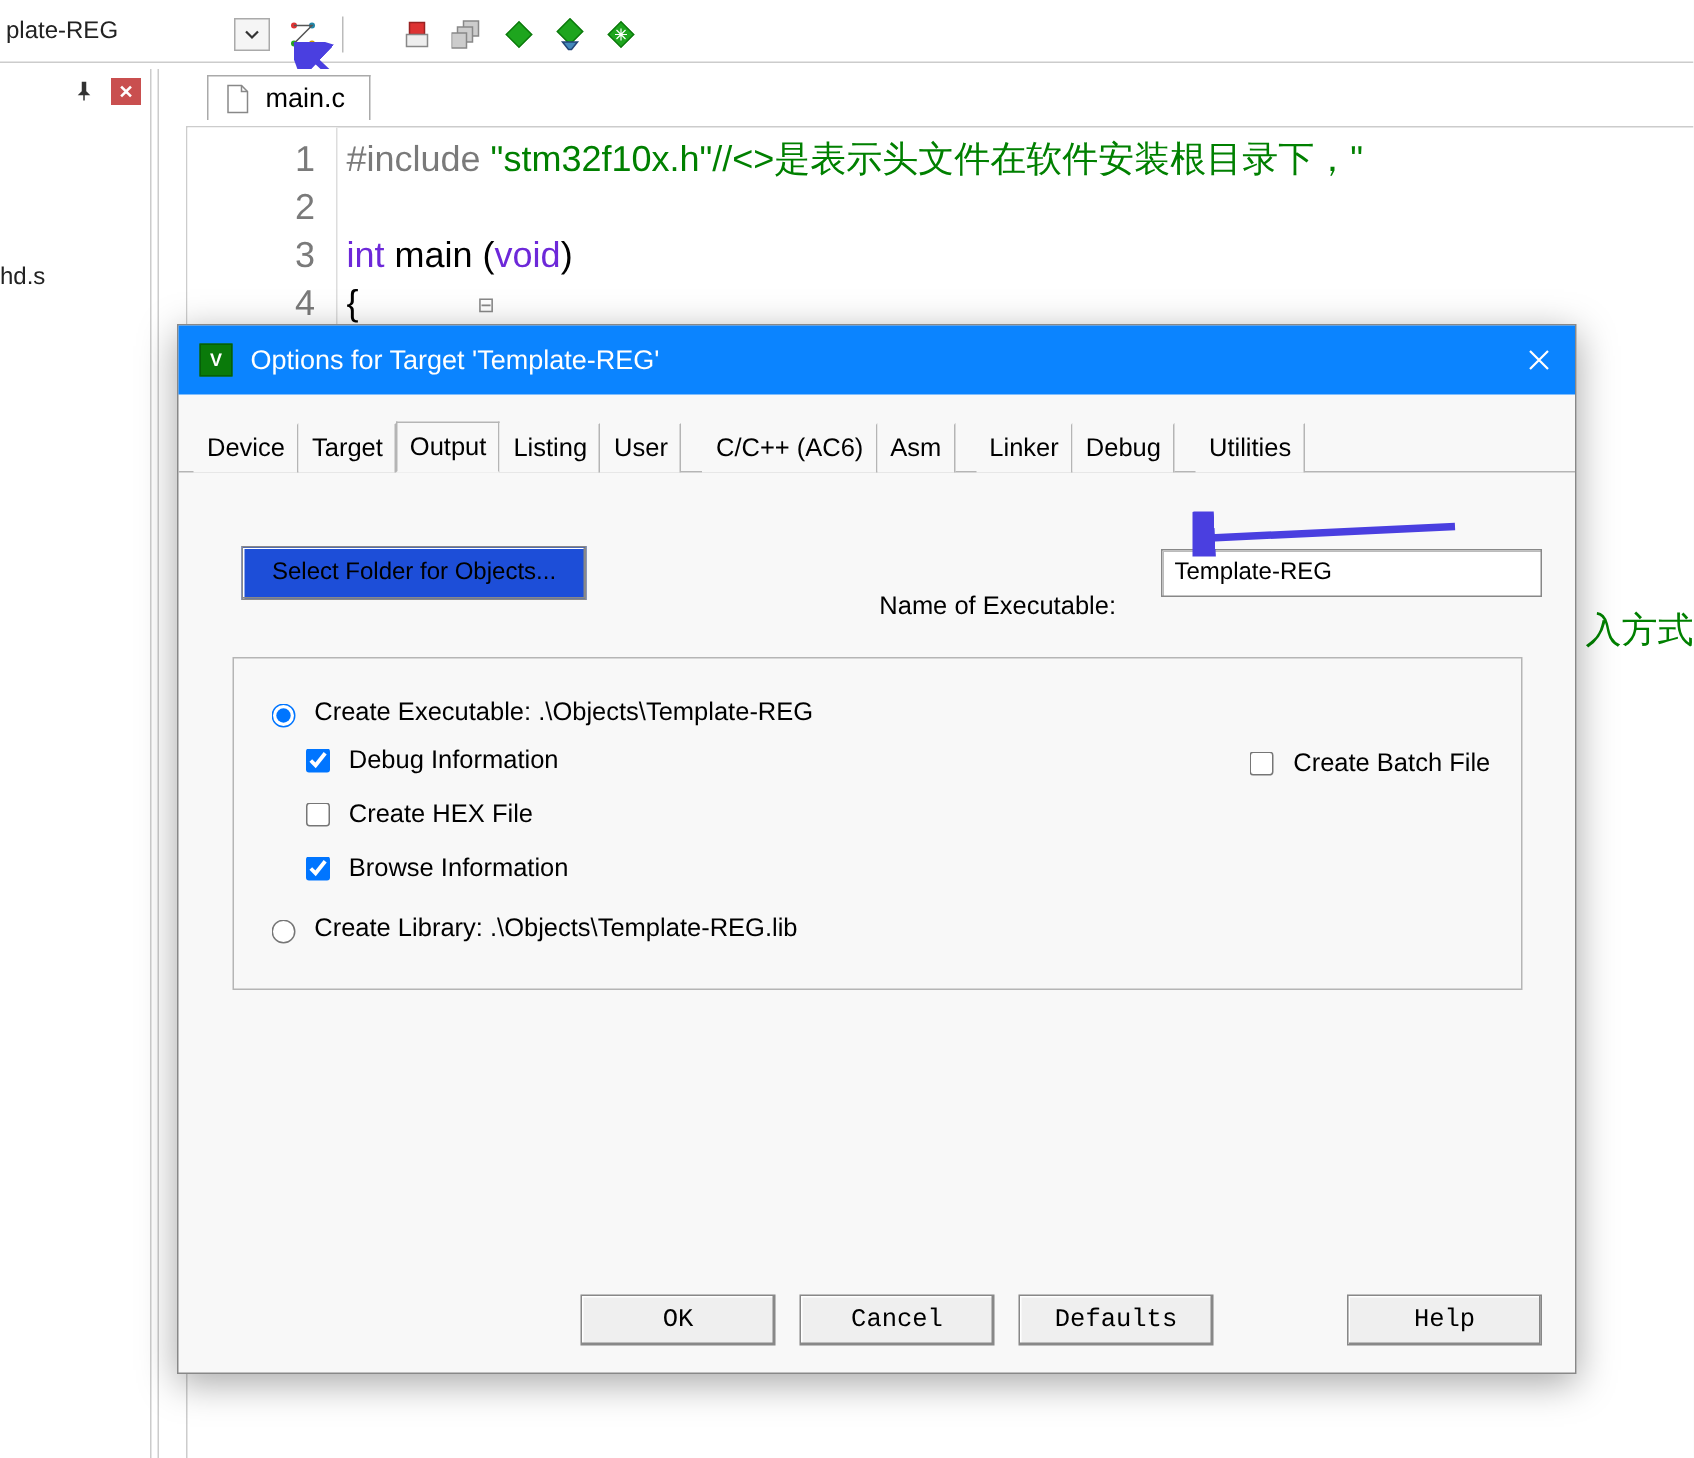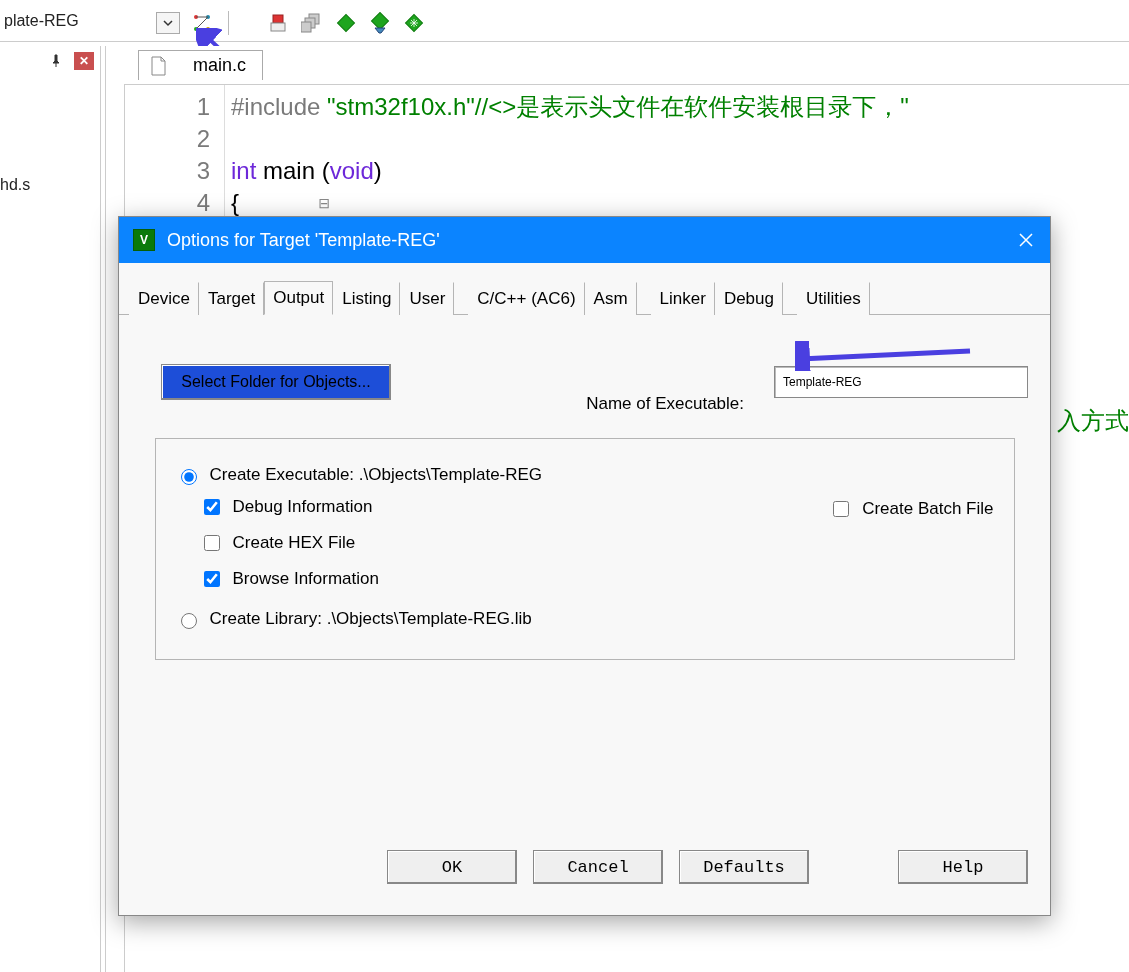--- a/index.html
+++ b/index.html
@@ -16,21 +16,21 @@
 
   
   .pin-icon-area { position:absolute; left:46px; top:52px; width:20px; height:18px; display:flex; align-items:center; justify-content:center; }
   .close-icon-area { position:absolute; left:74px; top:52px; width:20px; height:18px; background:#c94f4f; color:#fff; display:flex; align-items:center; justify-content:center; font-size:12px; font-weight:bold; }
   .left-file { position:absolute; left:0; top:176px; font-size:16px; color:#222; }
   .left-panel-border { position:absolute; left:100px; top:46px; bottom:0; width:6px; background:#fff; border-left:1px solid #ccc; border-right:1px solid #ccc; }
 
   
   .editor-area { position:absolute; left:108px; top:46px; right:0; bottom:0; background:#fff; }
   .editor-tabs { position:absolute; left:30px; top:4px; display:flex; align-items:flex-end; }
-  .editor-tab { border:1px solid #aaa; border-bottom:none; background:#fff; padding:4px 16px 4px 10px; display:flex; align-items:center; gap:26px; font-size:18px; color:#000; }
+  .editor-tab { border:1px solid #aaa; border-bottom:none; background:#fff; padding:4px 16px 4px 10px; display:flex; align-items:center; gap:10px; font-size:18px; color:#000; }
   .editor-tab svg { width:18px; height:20px; }
   .editor-body { position:absolute; left:16px; right:0; top:38px; bottom:0; border-top:1px solid #ccc; border-left:1px solid #ccc; }
 
   .code { font-family: Consolas, "Courier New", monospace; font-size:24px; line-height:32px; }
   .gutter { position:absolute; left:0; top:0; width:100px; background:#fff; border-right:1px solid #ddd; text-align:right; padding:6px 14px 0 0; color:#7a7a7a; }
   .gutter div { height:32px; }
   .code-text { position:absolute; left:106px; top:6px; right:0; }
   .code-line { height:32px; white-space:pre; }
   .fold-mark { position:absolute; left:86px; top:0; width:14px; text-align:center; color:#888; font-size:14px; }
 
@@ -49,29 +49,29 @@
   .tab-strip { display:flex; align-items:flex-end; padding:4px 10px 0 10px; height:52px; font-family:Consolas,"Courier New",monospace; font-size:17px; color:#000; border-bottom:1px solid #b5b5b5; }
   .tab-strip .tab { padding:6px 8px 6px 8px; border-left:1px solid #b5b5b5; border-right:1px solid #b5b5b5; border-top:1px solid #b5b5b5; margin-right:0; position:relative; top:1px; background:#f8f8f8; cursor:pointer; }
   .tab-strip .tab.inactive { border-top-color:transparent; border-left-color:transparent; border-right-color:#b5b5b5; }
   .tab-strip .tab.selected { background:#f8f8f8; border-bottom:1px solid #f8f8f8; }
 
   .panel { flex:1; padding:18px 22px; position:relative; }
 
   .row1 { display:flex; align-items:center; gap:30px; margin:16px 0 24px 20px; }
   .btn-classic { min-width:230px; height:36px; background:#1d4ed8; border:1px solid #888; box-shadow:inset -1px -1px #888, inset 1px 1px #fff; font-size:16px; cursor:pointer; }
   .lbl { font-size:17px;margin-top:45px; }
-  .txt { border:1px solid #888; box-shadow:inset 1px 1px #bbb; height:32px; font-size:12px; padding:2px 8px; background:#fff; width:254px; }
+  .txt { border:1px solid #888; box-shadow:inset 1px 1px #bbb; height:32px; font-size:16px; padding:2px 8px; background:#fff; width:254px; }
 
   .group { border:1px solid #b5b5b5; padding:18px 20px 22px 20px; width:860px; margin:15px auto; min-height:200px; position:relative; }
   .radio-row, .check-row { display:flex; align-items:center; gap:10px; font-size:17px; margin:8px 0; }
   .check-row { margin-left:24px; line-height:28px; }
   input[type="radio"], input[type="checkbox"] { width:16px; height:16px; }
   .batch-row { position:absolute; right:20px; top:48px; }
 
-  .buttons { display:flex; justify-content:flex-start; gap:16px; padding:14px 22px 31px 22px; }
+  .buttons { display:flex; justify-content:flex-start; gap:16px; padding:14px 22px 18px 22px; }
   .buttons .spacer { flex:1; }
   .dlg-btn { width:130px; height:34px; background:#efefef; border:1px solid #888; box-shadow:inset -1px -1px #888, inset 1px 1px #fff; font-family:Consolas,"Courier New",monospace; font-size:17px; cursor:pointer; }
 
   
   .arrow { position:absolute; pointer-events:none; }
 </style>
 </head>
 <body>
 
 <div class="top-strip">

